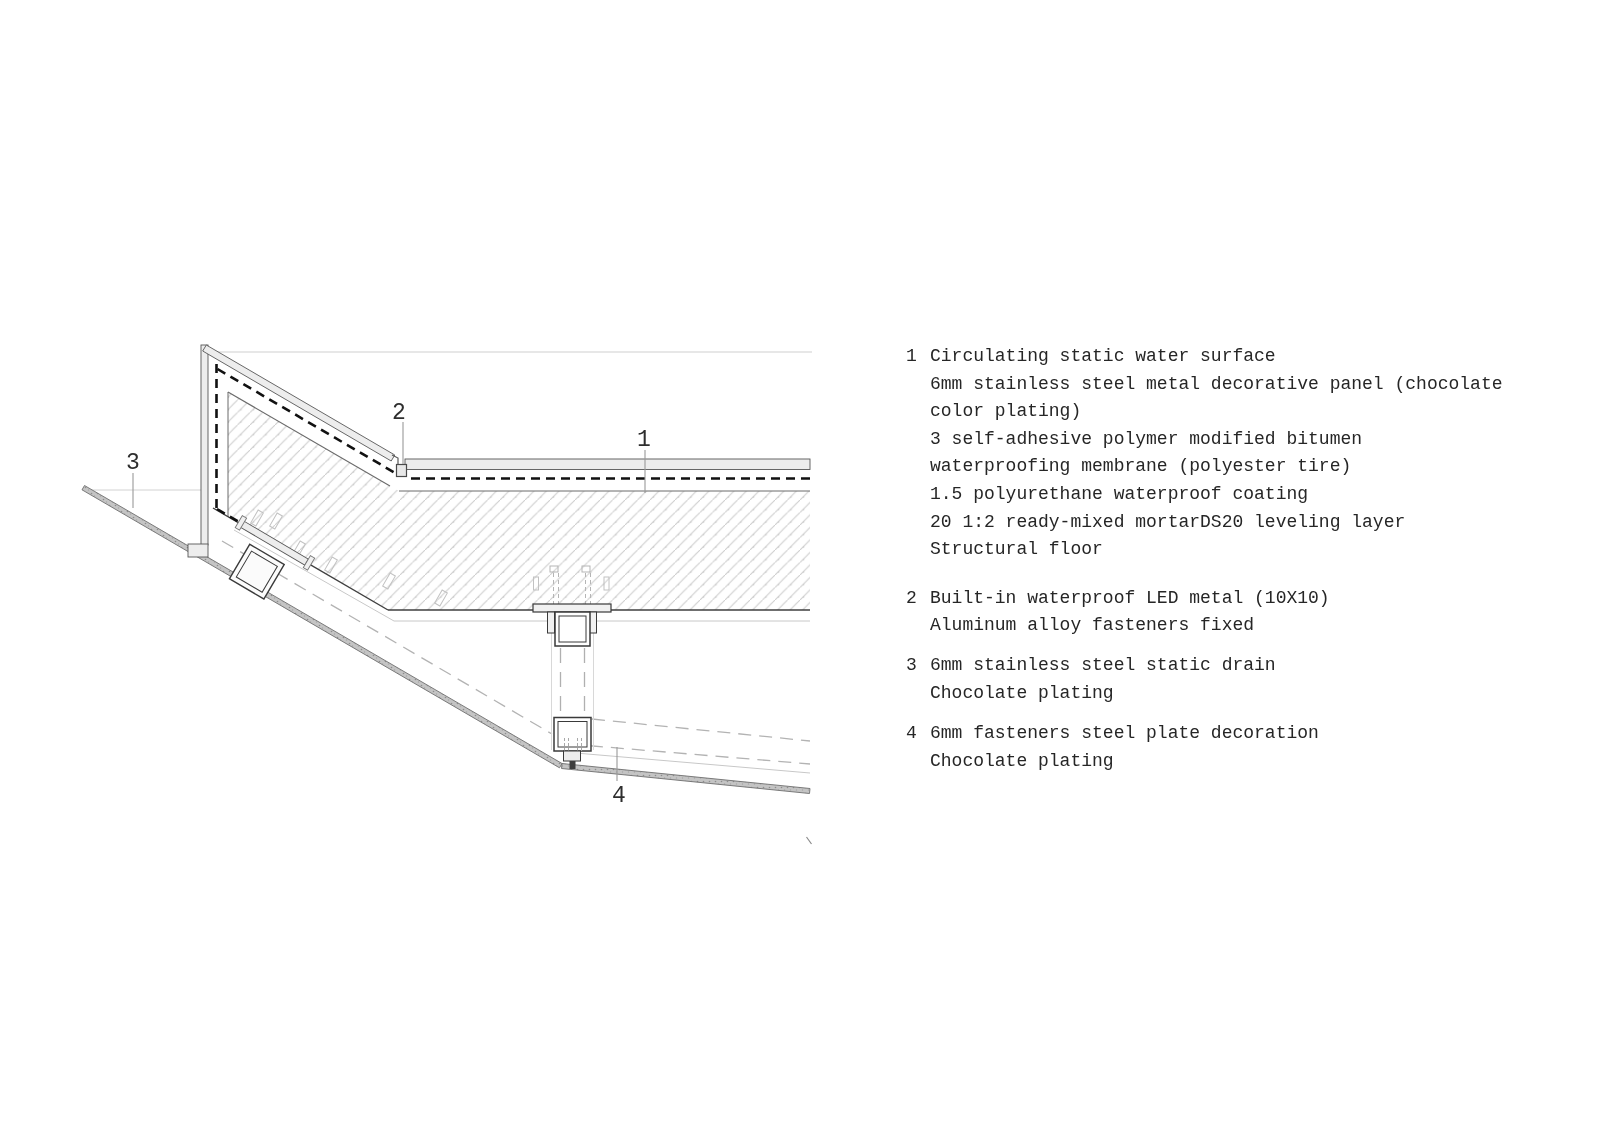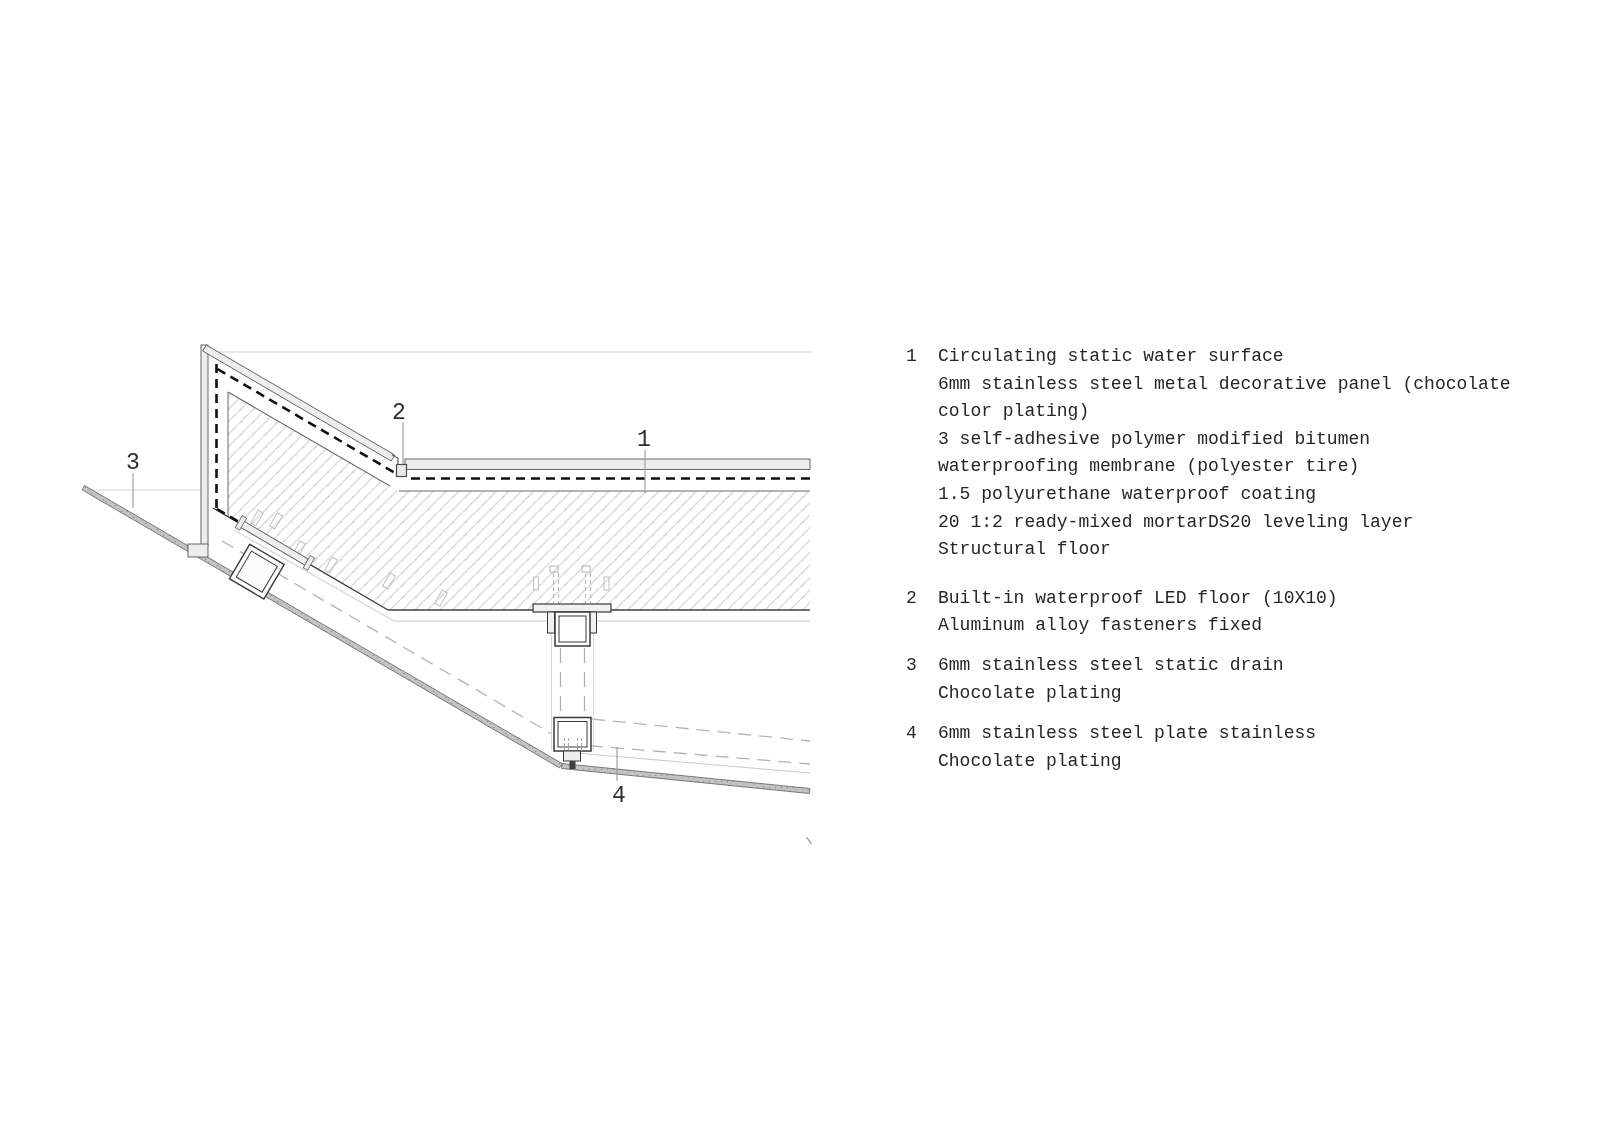--- a/index.html
+++ b/index.html
@@ -3,21 +3,21 @@
 <meta charset="utf-8">
 <style>
   html,body{margin:0;padding:0;background:#ffffff;}
   .canvas{position:relative;width:1600px;height:1131px;background:#fff;overflow:hidden;
           font-family:"Liberation Mono","DejaVu Sans Mono",monospace;}
   svg{position:absolute;left:0;top:0;}
   .legend{position:absolute;left:906px;top:343px;width:640px;color:#262626;
           font-size:18px;line-height:27.6px;}
   .leg-item{display:flex;align-items:flex-start;}
   .leg-item .num{width:22px;flex:0 0 22px;}
-  .leg-item .txt{margin-left:10px;white-space:pre-line;}
+  .leg-item .txt{margin-left:2px;white-space:pre-line;}
   .leg-item.i1{margin-bottom:21px;}
   .leg-item.i2{margin-bottom:12px;}
   .leg-item.i3{margin-bottom:13px;}
   .callout-text{font-family:"Liberation Mono","DejaVu Sans Mono",monospace;
                 font-size:23px;fill:#2e2e2e;text-anchor:middle;}
 </style>
 </head>
 <body>
 
 <div class="canvas">
@@ -156,28 +156,28 @@
 6mm stainless steel metal decorative panel (chocolate
 color plating)
 3 self-adhesive polymer modified bitumen
 waterproofing membrane (polyester tire)
 1.5 polyurethane waterproof coating
 20 1:2 ready-mixed mortarDS20 leveling layer
 Structural floor</span>
   </div>
   <div class="leg-item i2">
     <span class="num">2</span>
-    <span class="txt">Built-in waterproof LED floor (10X10)
+    <span class="txt">Built-in waterproof LED metal (10X10)
 Aluminum alloy fasteners fixed</span>
   </div>
   <div class="leg-item i3">
     <span class="num">3</span>
     <span class="txt">6mm stainless steel static drain
 Chocolate plating</span>
   </div>
   <div class="leg-item i4">
     <span class="num">4</span>
-    <span class="txt">6mm stainless steel plate stainless
+    <span class="txt">6mm fasteners steel plate decoration
 Chocolate plating</span>
   </div>
 </div>
 
 </div>
 
 </body></html>

